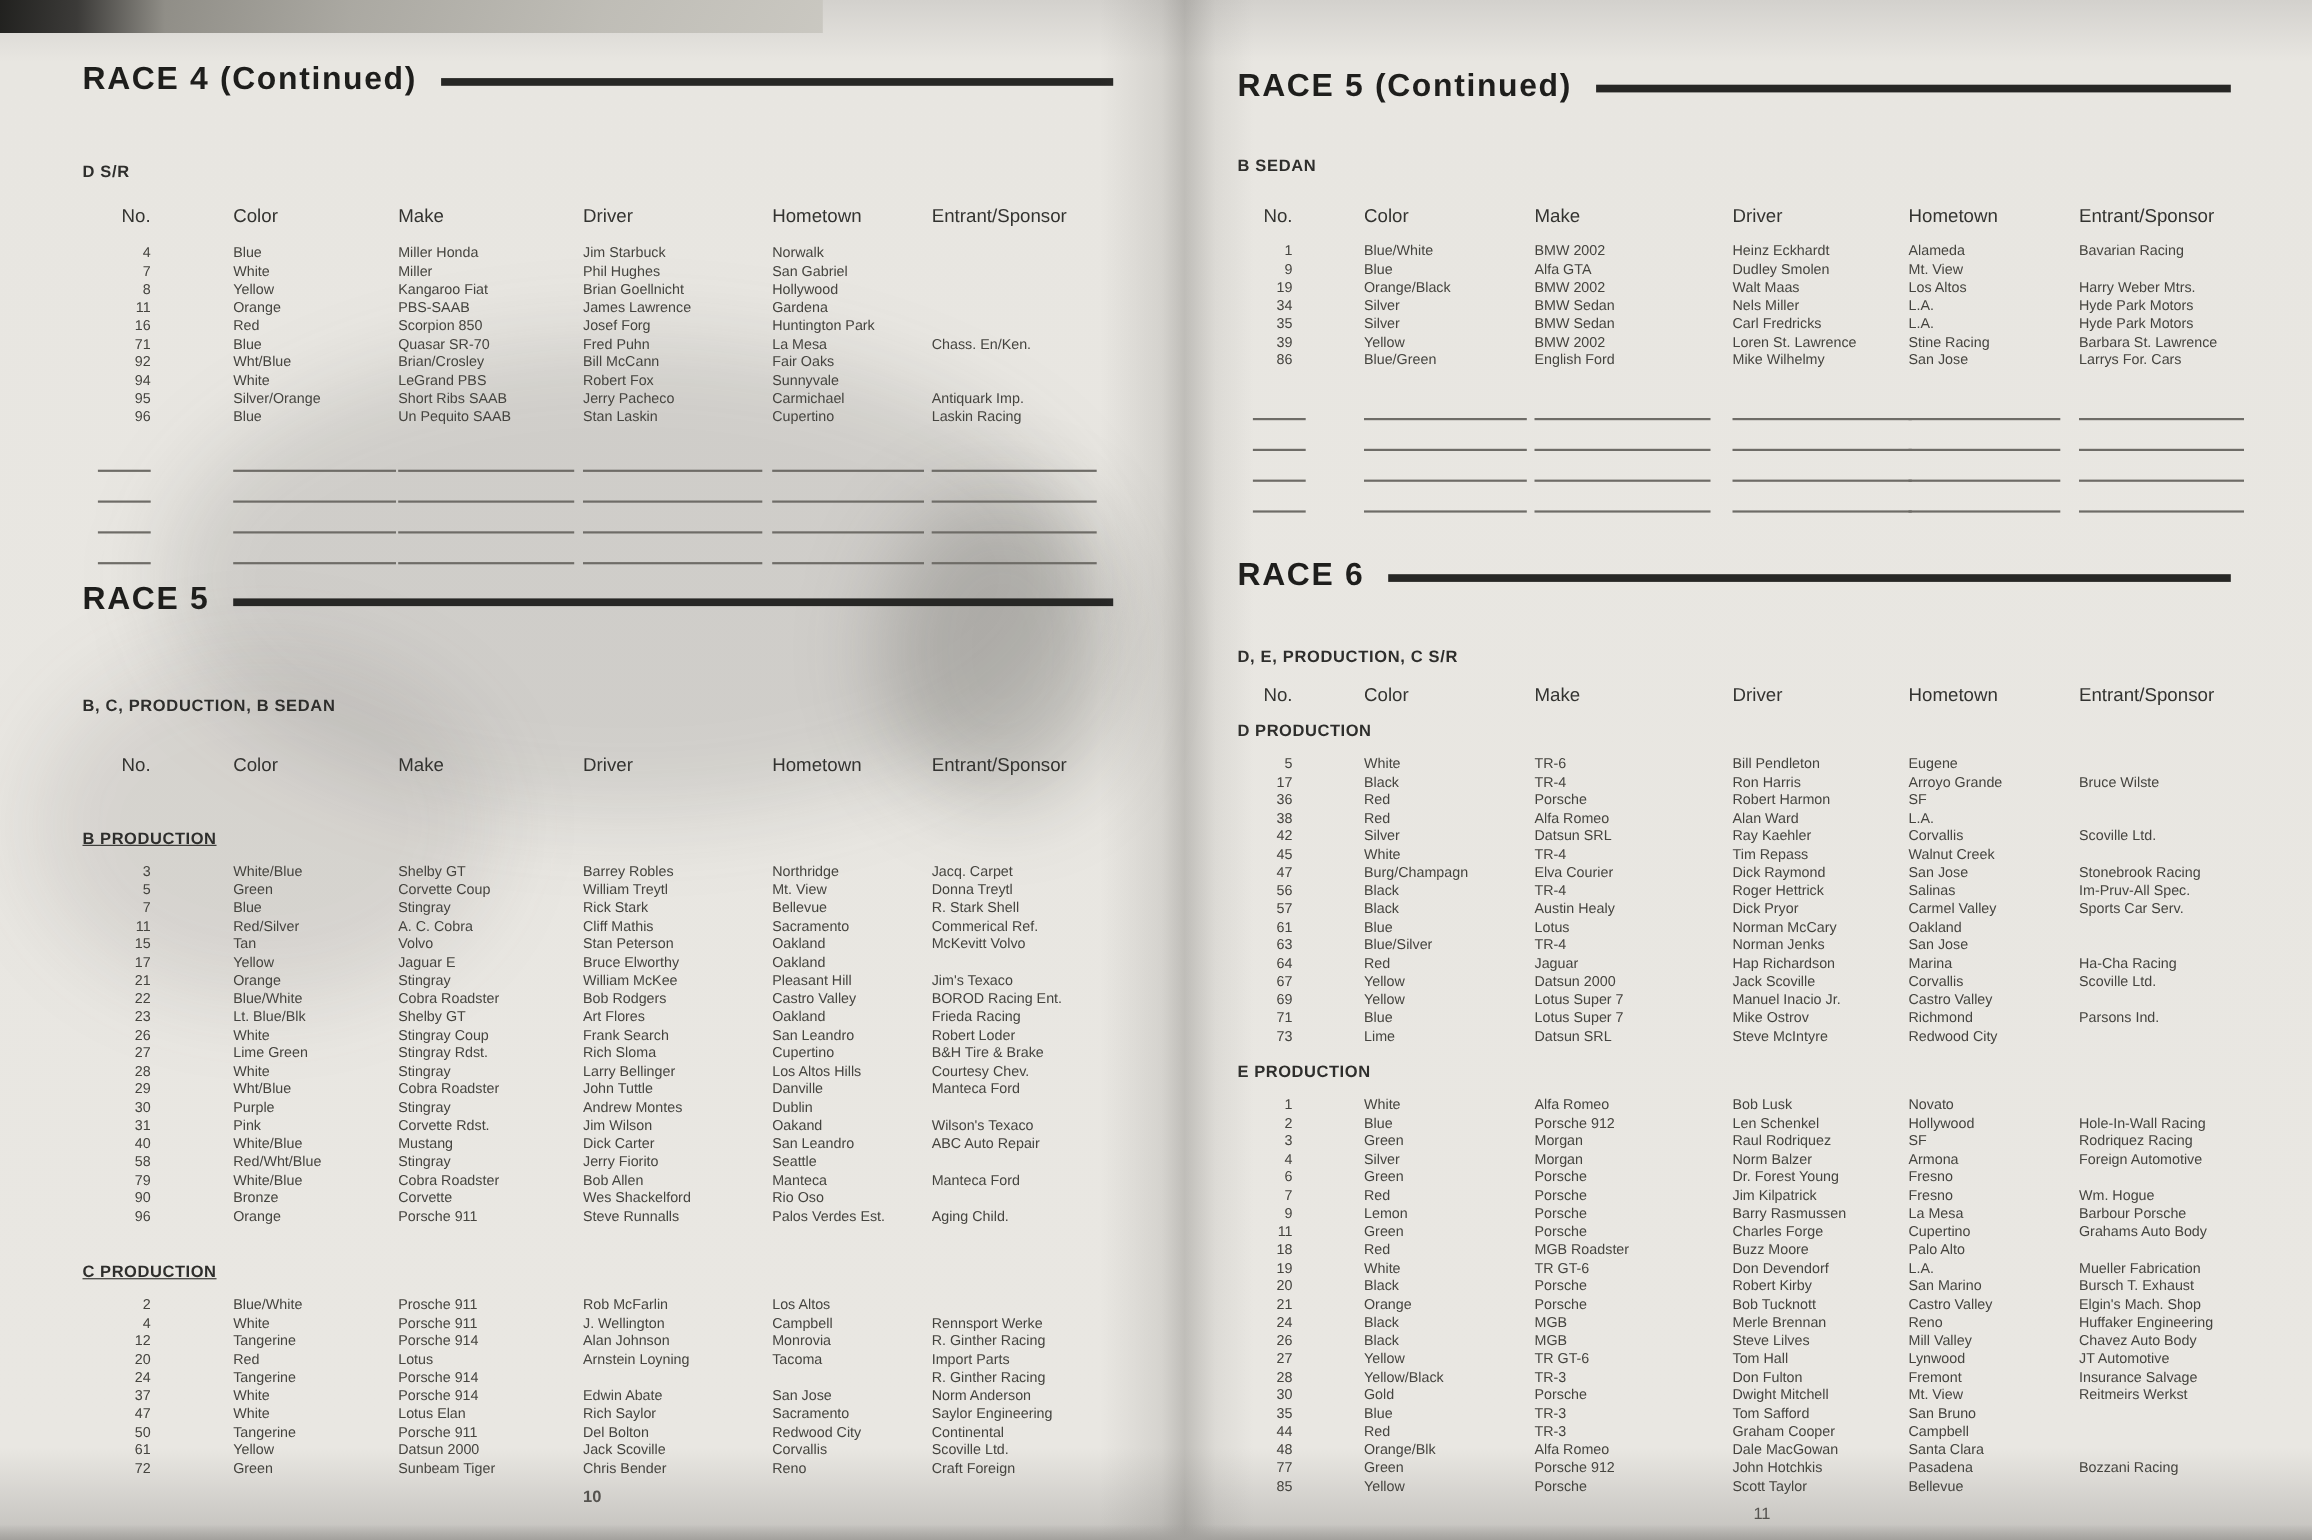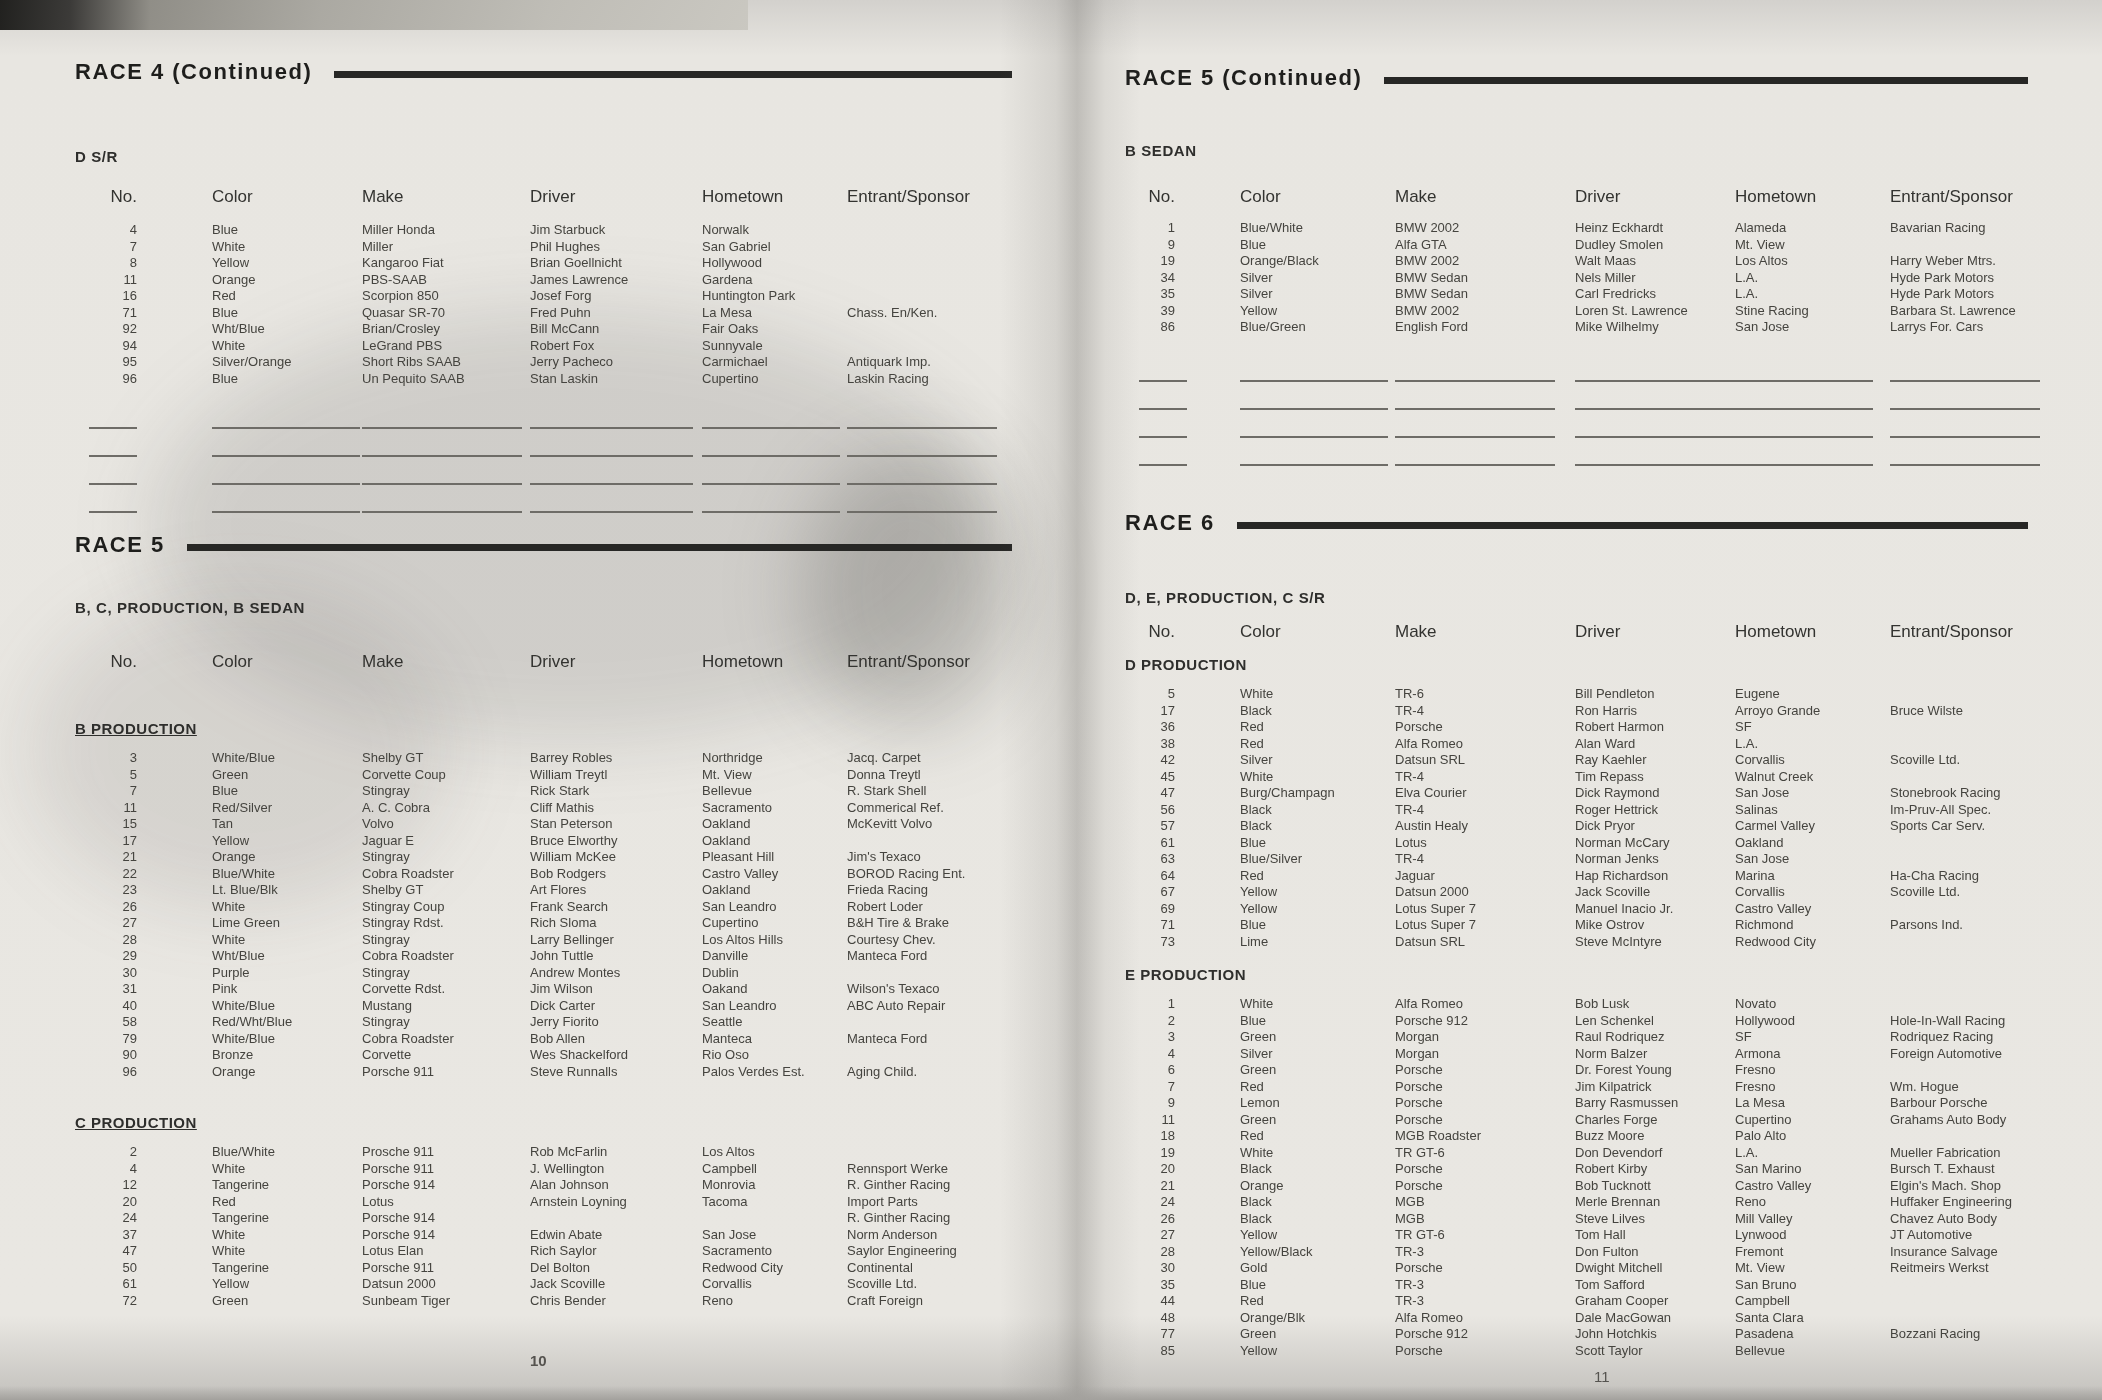--- a/index.html
+++ b/index.html
@@ -36,27 +36,27 @@
   .bottomshade{position:absolute;left:0;bottom:0;width:2102px;height:14px;
     background:linear-gradient(0deg,#a3a19d,rgba(163,161,157,0));}
   
   .sec{position:absolute;}
   .page0 .sec{left:75px;width:937px;}
   .page1 .sec{left:74px;width:903px;}
   .p0s0{top:52px;}  .p0s1{top:525px;}
   .p1s0{top:58px;}  .p1s1{top:503px;}
   .heading-row{display:flex;align-items:center;}
   .heading{
-    font-size:22px;font-weight:700;letter-spacing:1.5px;color:#1e1e1c;
+    font-size:29px;font-weight:700;letter-spacing:1.5px;color:#1e1e1c;
     white-space:nowrap;line-height:40px;
   }
   .rule{flex:1;height:7px;background:#272725;margin-left:22px;margin-top:4px;}
   .class-label{font-size:15px;font-weight:700;letter-spacing:.6px;color:#2e2e2c;}
   .p0s0 .class-label{margin-top:56px;}
-  .p0s1 .class-label{margin-top:34px;}
+  .p0s1 .class-label{margin-top:68px;}
   .p1s0 .class-label{margin-top:44px;}
   .p1s1 .class-label{margin-top:46px;}
   .group-label{font-size:15px;font-weight:700;letter-spacing:.5px;color:#2e2e2c;}
   .p0s1 .group-label{margin-top:48px;text-decoration:underline;}
   .p0s1 .rows + .group-label{margin-top:34px;}
   .p1s1 .group-label{margin-top:14px;}
   .p1s1 .rows + .group-label{margin-top:16px;}
   .trow{position:relative;height:16.5px;}
   .thead{height:18px;}
   .p0s0 .thead{margin-top:24px;}

